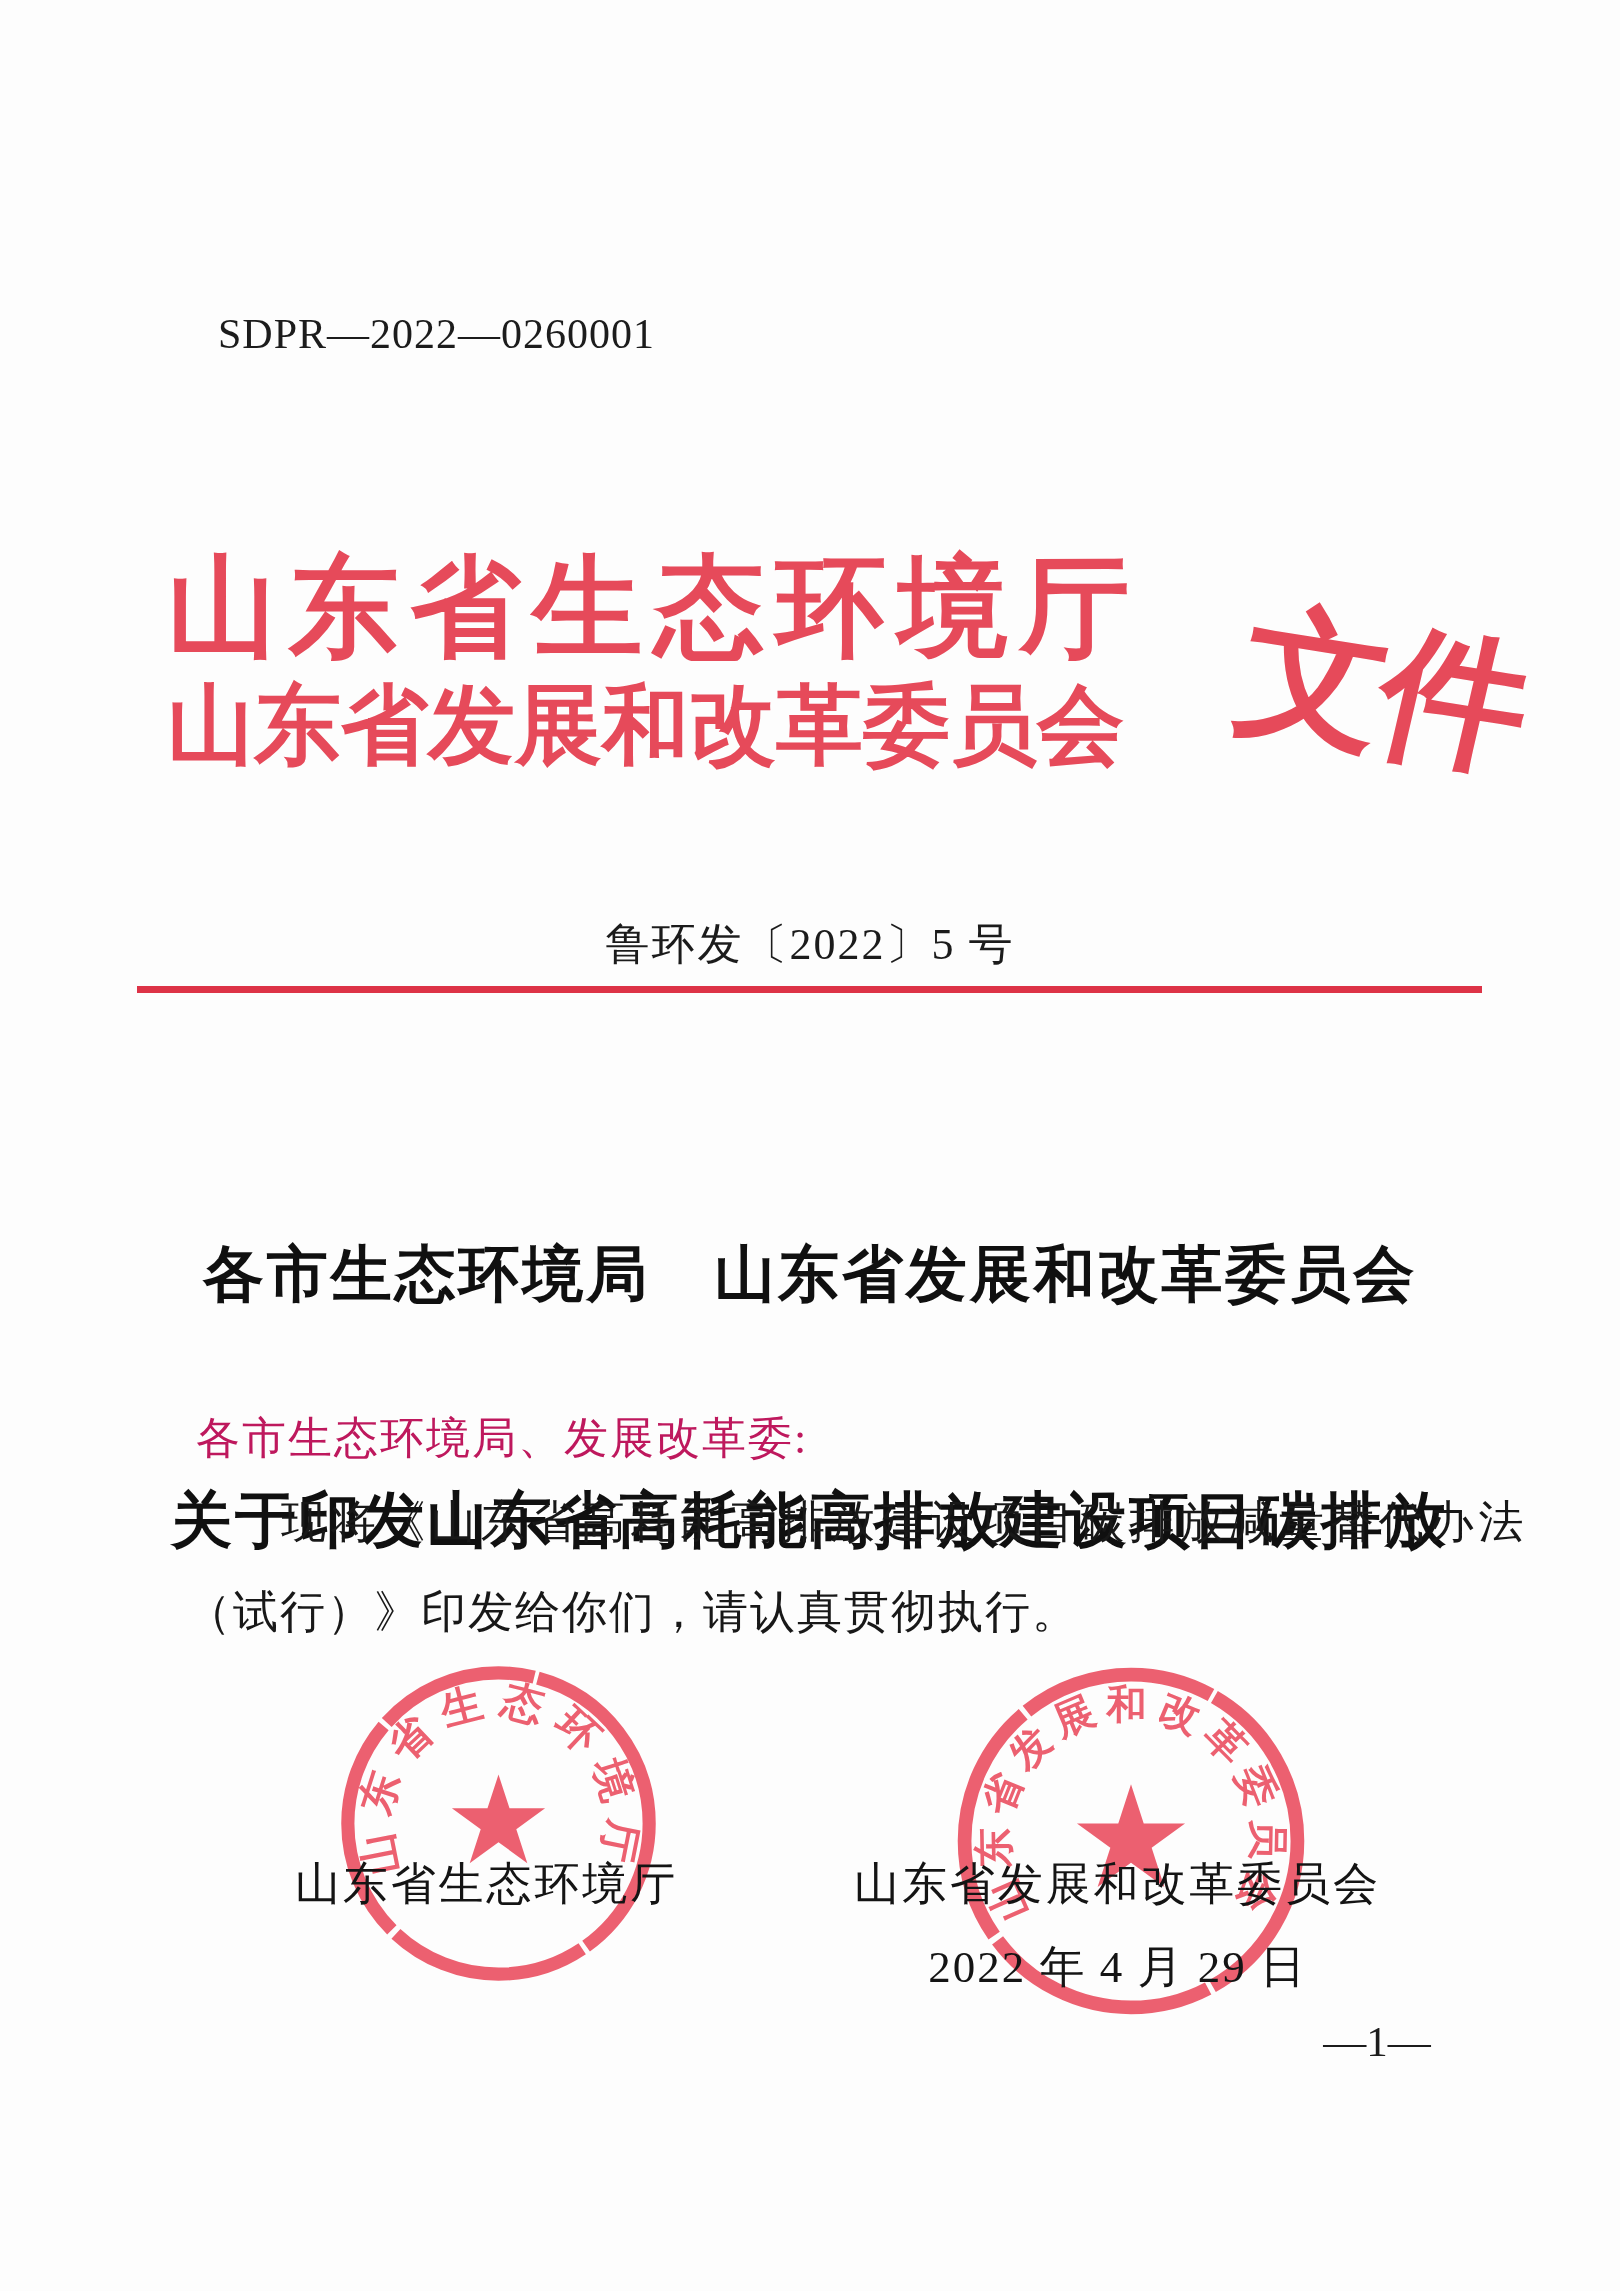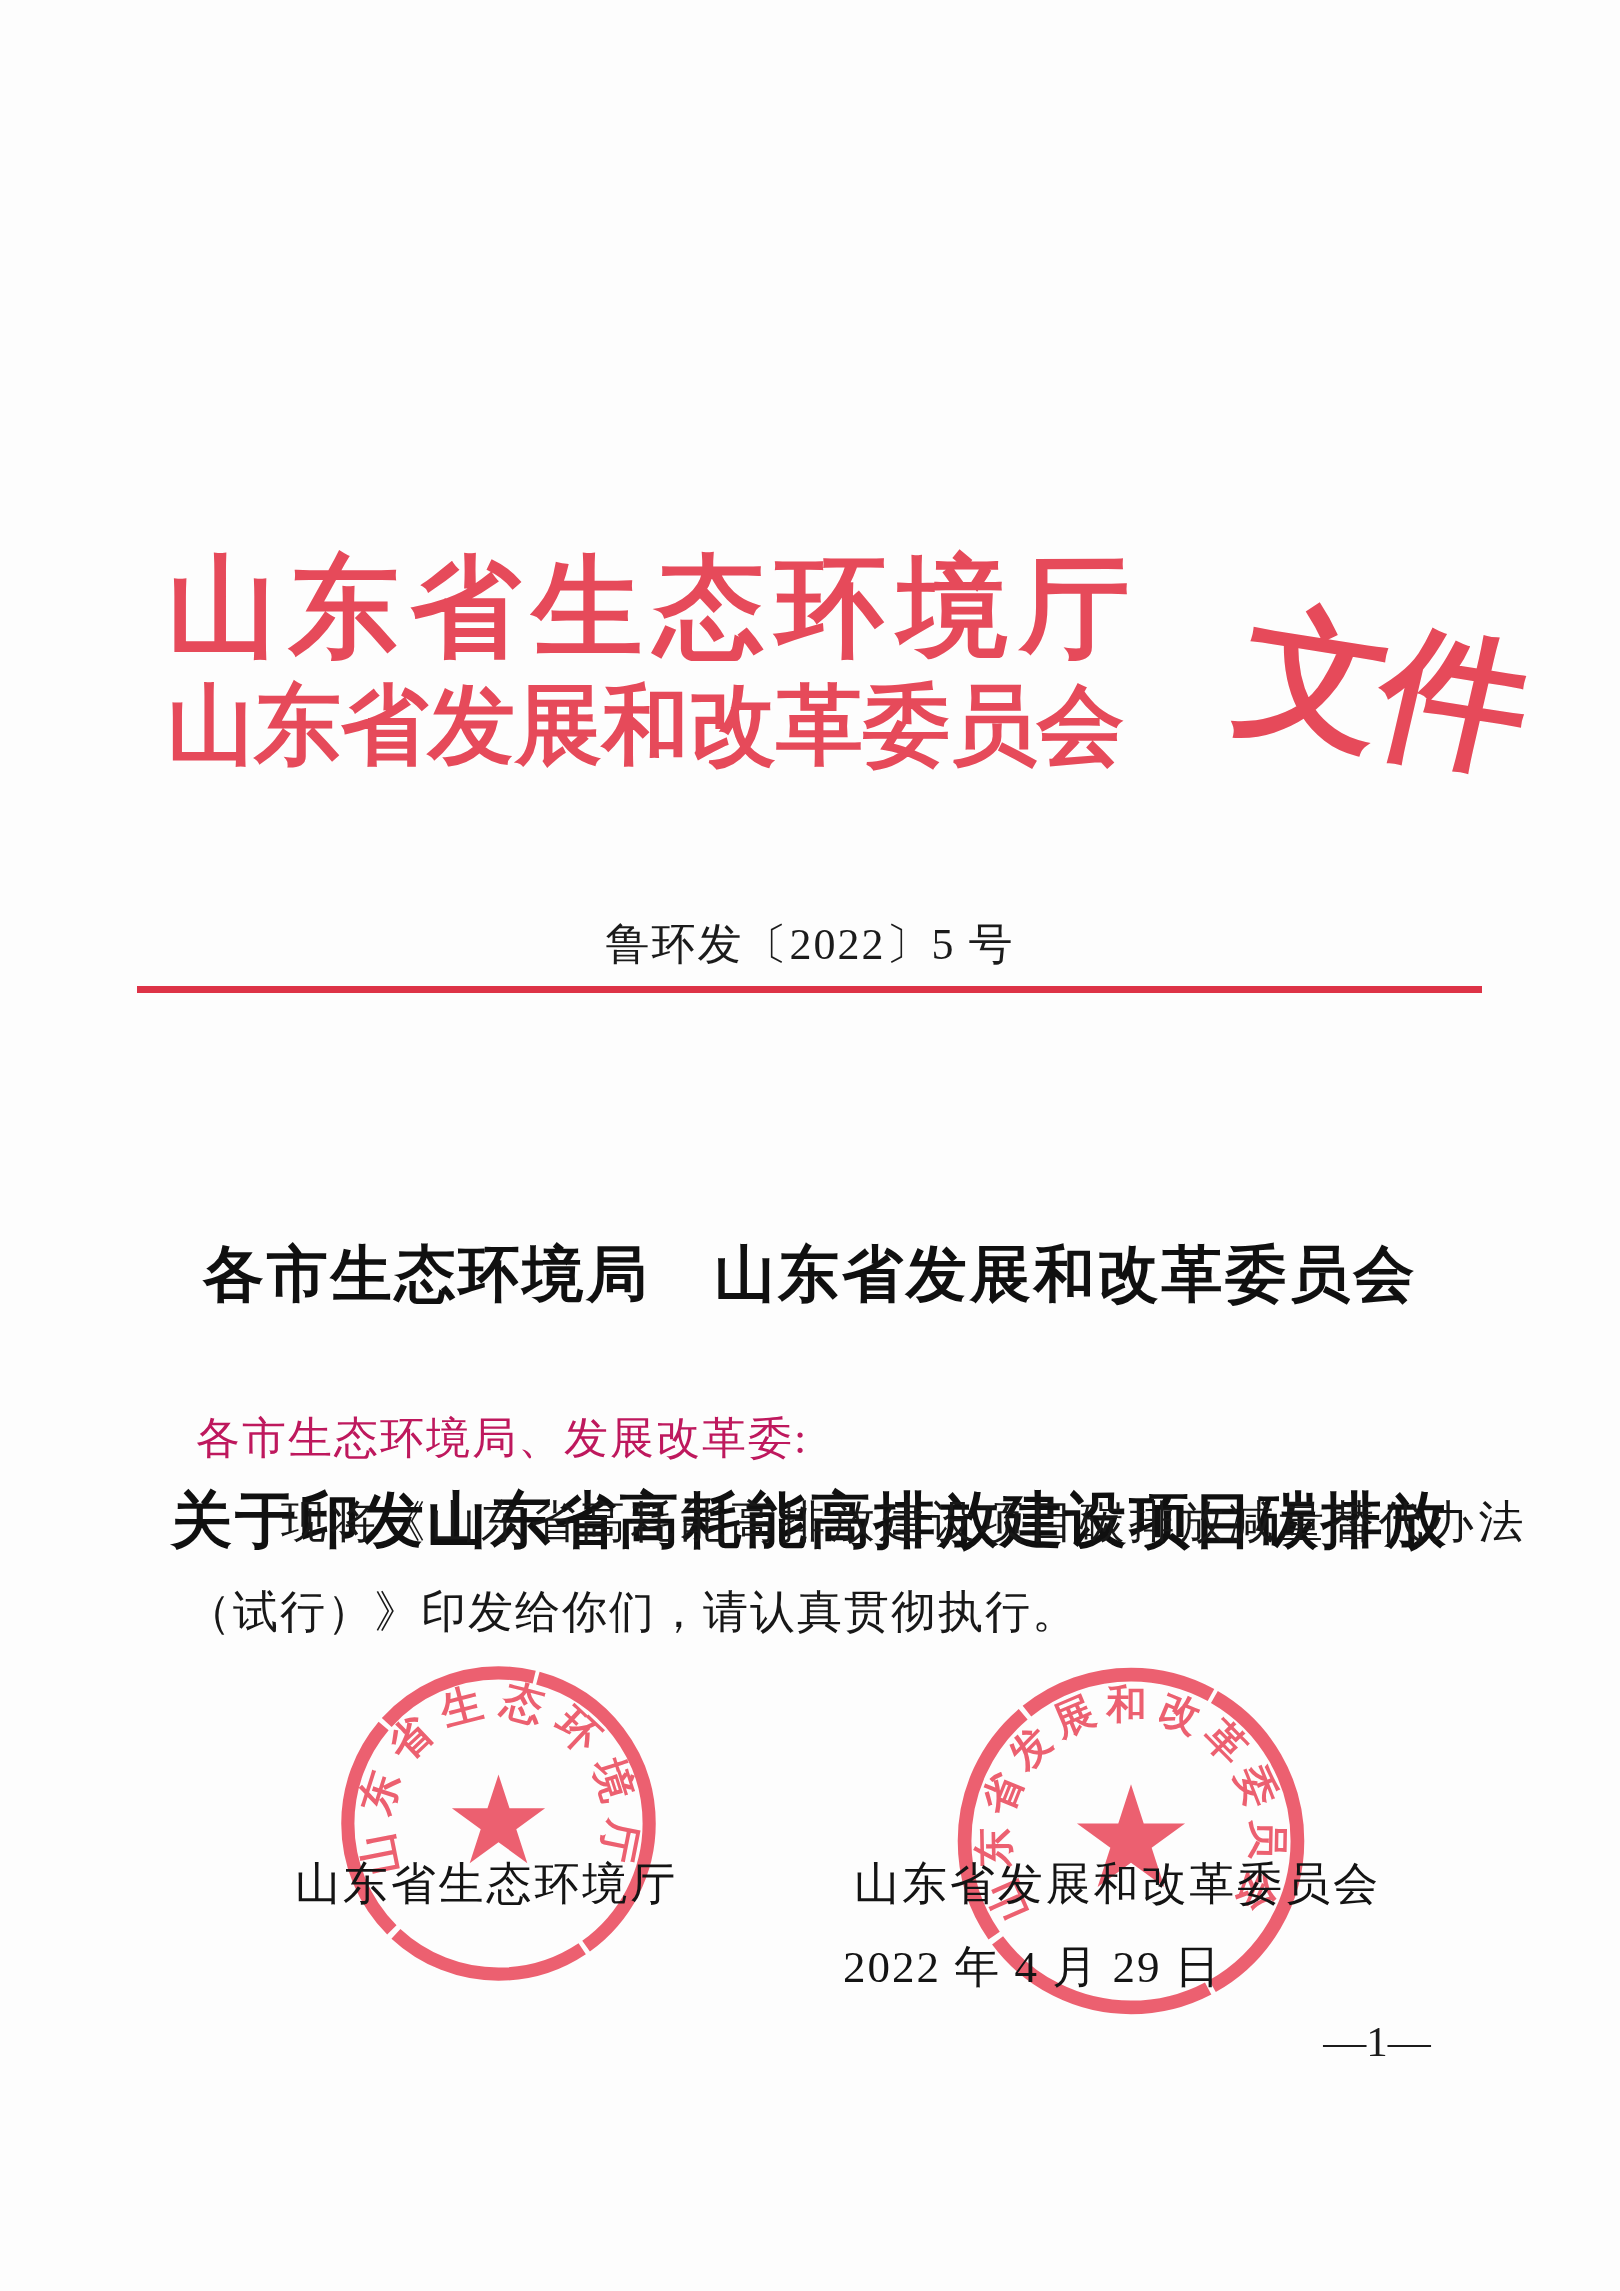--- a/index.html
+++ b/index.html
@@ -70,34 +70,35 @@
   .seal-right{left:945px;top:1655px;width:372px;height:372px;}
   .seal text{font-family:"Liberation Serif","DejaVu Serif",serif;font-weight:bold;}
 
   .sig{
     font-size:45px;letter-spacing:2.9px;color:#141414;white-space:nowrap;
     z-index:5;
   }
   .sig-left{left:212px;top:1854px;width:549px;text-align:center;}
   .sig-right{left:843px;top:1854px;width:549px;text-align:center;}
   .sig-date{
-    left:843px;top:1937px;width:549px;
+    left:843px;top:1937px;width:549px;text-align:center;
     font-size:45px;letter-spacing:2px;color:#141414;white-space:nowrap;z-index:5;
   }
 
   .page-num{
     left:1318px;top:2017px;width:118px;text-align:center;
     font-size:43px;color:#1c1c1c;white-space:nowrap;
   }
 </style>
 </head>
 <body>
 
 <div class="page">
 
+  <div class="abs doc-code">SDPR—2022—0260001</div>
 
   <div class="abs red-head-line1" style="color:#e64a5a;">山东省生态环境厅</div>
   <div class="abs red-head-line2" style="color:#e64a5a;">山东省发展和改革委员会</div>
   <div class="abs red-head-suffix" style="color:#e64a5a;">文件</div>
 
   <div class="abs doc-number">鲁环发〔2022〕5 号</div>
 
   <div class="abs red-rule" style="background:#dd3347;"></div>
 
   <div class="abs doc-title">

